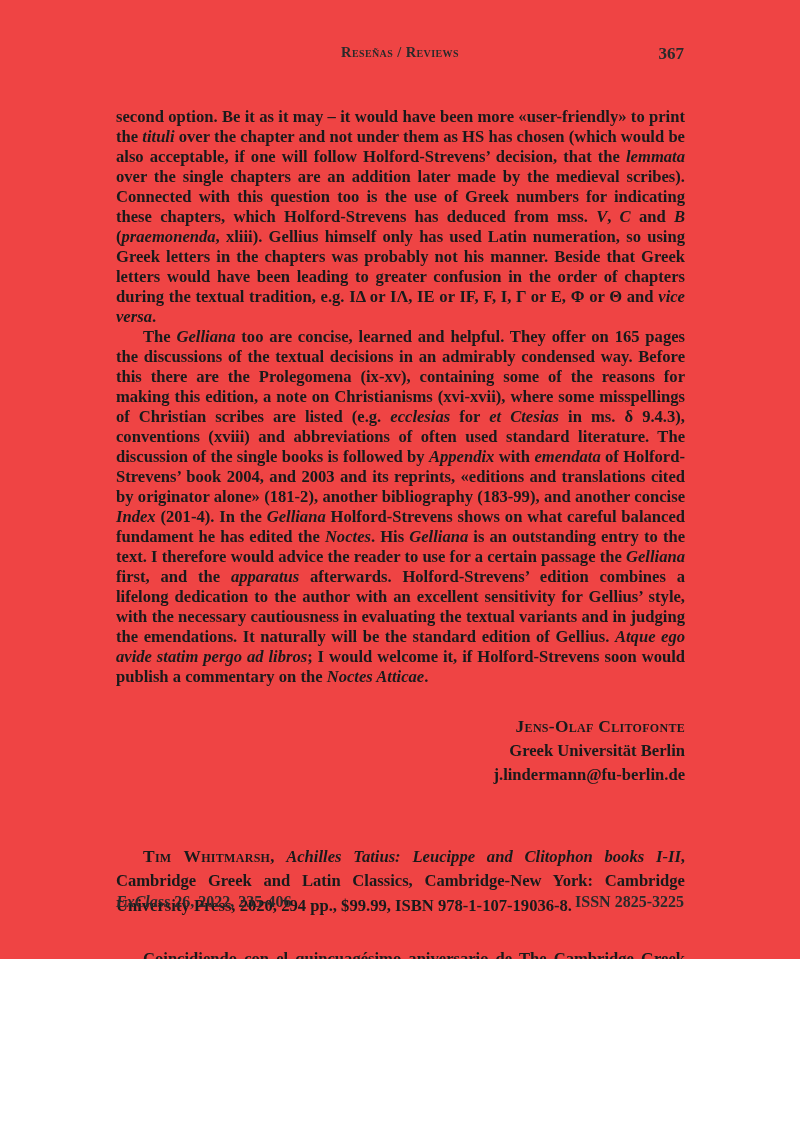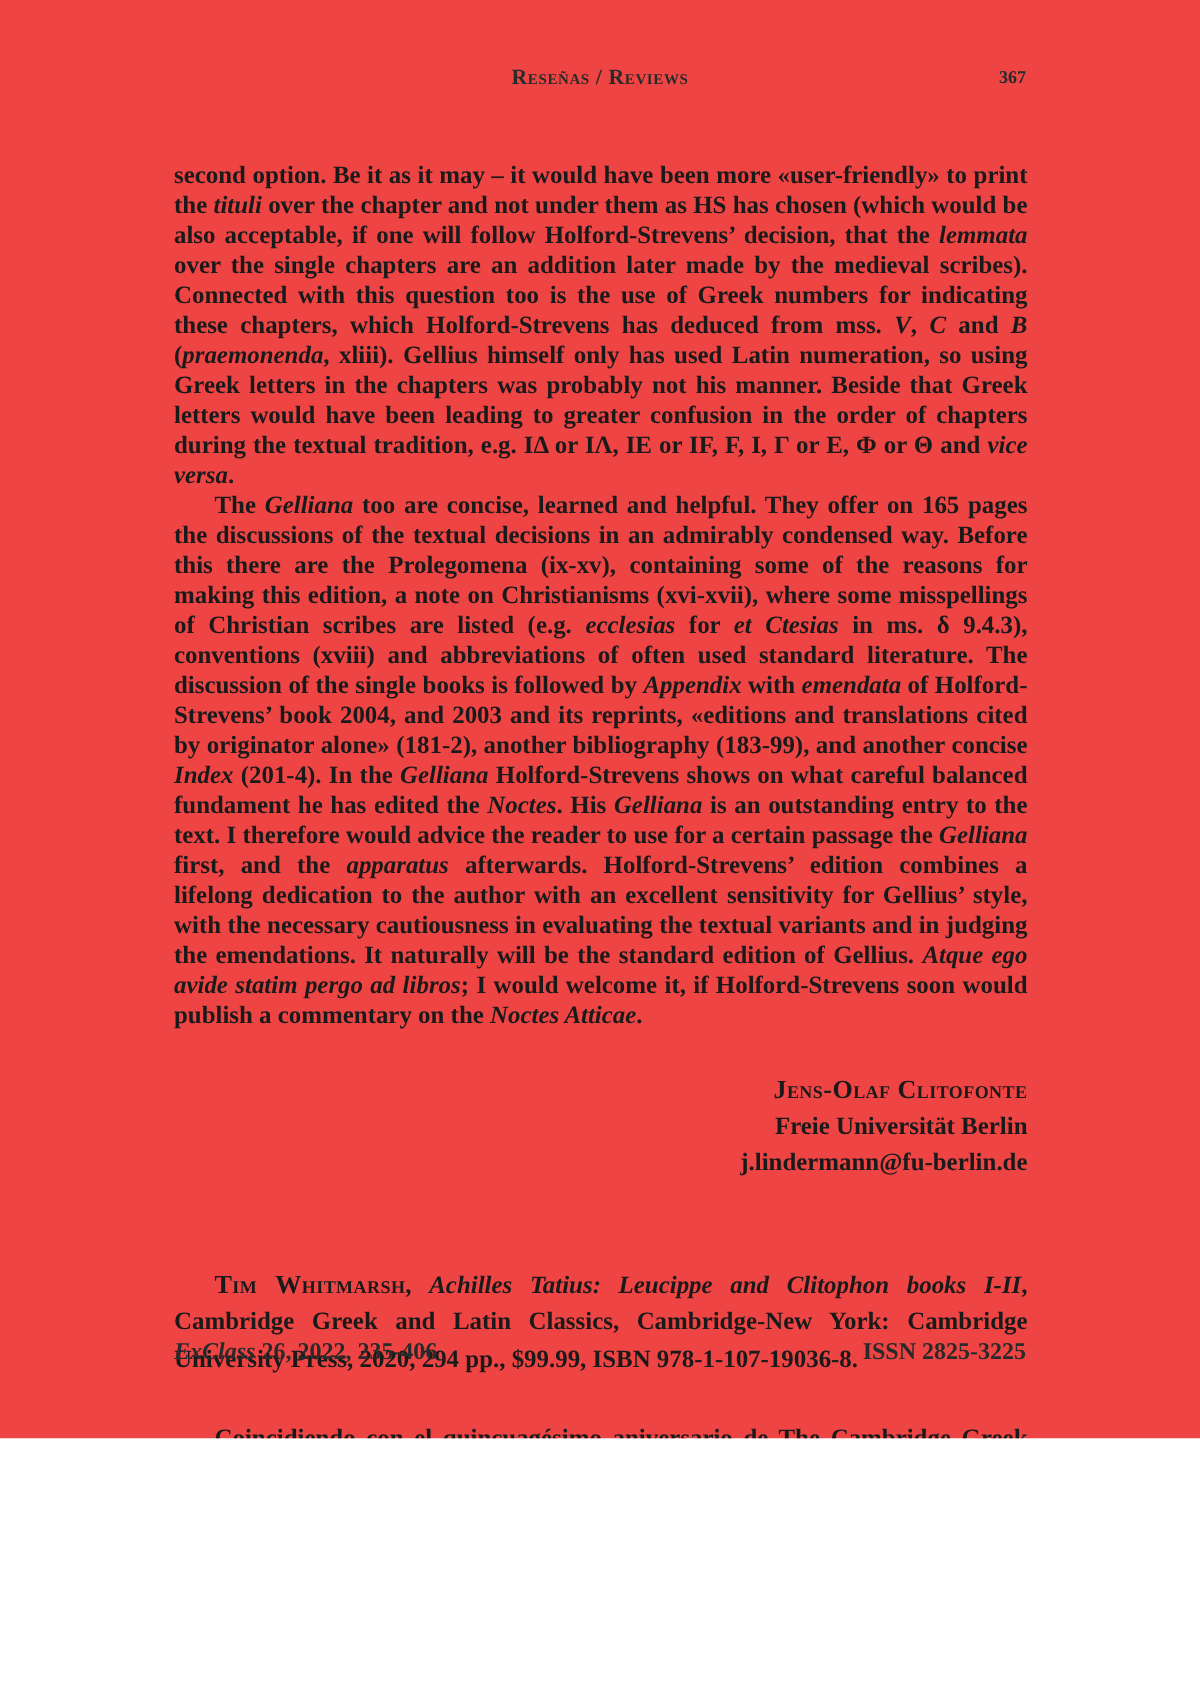--- a/index.html
+++ b/index.html
@@ -34,21 +34,21 @@
     font-size: 14.5px;
     font-variant: small-caps;
     letter-spacing: 0.4px;
     color: #2a2a2a;
     white-space: pre;
   }
   .running-head-folio {
     position: absolute;
     right: 0;
     top: 0;
-    font-size: 12px;
+    font-size: 17px;
     color: #2a2a2a;
   }
 
   
   .column {
     position: absolute;
     left: 116px;
     top: 107px;
     width: 569px;
   }
@@ -134,21 +134,21 @@
   </div>
 
   <div class="column">
 
     <p class="body"><span>second option. Be it as it may – it would have been more «user-friendly» to print the </span><i>tituli</i><span> over the chapter and not under them as HS has chosen (which would be also acceptable, if one will follow Holford-Strevens’ decision, that the </span><i>lemmata</i><span> over the single chapters are an addition later made by the medieval scribes). Connected with this question too is the use of Greek numbers for indicating these chapters, which Holford-Strevens has deduced from mss. </span><i>V</i><span>, </span><i>C</i><span> and </span><i>B</i><span> (</span><i>praemonenda</i><span>, xliii). Gellius himself only has used Latin numeration, so using Greek letters in the chapters was probably not his manner. Beside that Greek letters would have been leading to greater confusion in the order of chapters during the textual tradition, e.g. IΔ or IΛ, IE or IF, F, I, Γ or E, Φ or Θ and </span><i>vice versa</i><span>.</span></p>
 
     <p class="body indent"><span>The </span><i>Gelliana</i><span> too are concise, learned and helpful. They offer on 165 pages the discussions of the textual decisions in an admirably condensed way. Before this there are the Prolegomena (ix-xv), containing some of the reasons for making this edition, a note on Christianisms (xvi-xvii), where some misspellings of Christian scribes are listed (e.g. </span><i>ecclesias</i><span> for </span><i>et Ctesias</i><span> in ms. δ 9.4.3), conventions (xviii) and abbreviations of often used standard literature. The discussion of the single books is followed by </span><i>Appendix</i><span> with </span><i>emendata</i><span> of Holford-Strevens’ book 2004, and 2003 and its reprints, «editions and translations cited by originator alone» (181-2), another bibliography (183-99), and another concise </span><i>Index</i><span> (201-4). In the </span><i>Gelliana</i><span> Holford-Strevens shows on what careful balanced fundament he has edited the </span><i>Noctes</i><span>. His </span><i>Gelliana</i><span> is an outstanding entry to the text. I therefore would advice the reader to use for a certain passage the </span><i>Gelliana</i><span> first, and the </span><i>apparatus</i><span> afterwards. Holford-Strevens’ edition combines a lifelong dedication to the author with an excellent sensitivity for Gellius’ style, with the necessary cautiousness in evaluating the textual variants and in judging the emendations. It naturally will be the standard edition of Gellius. </span><i>Atque ego avide statim pergo ad libros</i><span>; I would welcome it, if Holford-Strevens soon would publish a commentary on the </span><i>Noctes Atticae</i><span>.</span></p>
 
     <div class="signature">
       <span class="sig-line sig-name">Jens-Olaf Clitofonte</span>
-      <span class="sig-line">Freie Universität Berlin</span>
+      <span class="sig-line">Greek Universität Berlin</span>
       <span class="sig-line">j.lindermann@fu-berlin.de</span>
     </div>
 
     <p class="citation"><span class="cit-author">Tim Whitmarsh</span><span>, </span><i>Achilles Tatius: Leucippe and Clitophon books I-II</i><span>, Cambridge Greek and Latin Classics, Cambridge-New York: Cambridge University Press, 2020, 294 pp., $99.99, ISBN 978-1-107-19036-8.</span></p>
 
     <p class="review-open"><span>Coincidiendo con el quincuagésimo aniversario de The Cambridge Greek and Latin Classics Series, este 2020 apareció la edición y el comentario de los dos primeros libros de </span><i>Gelliana y Clitofonte</i><span> a cargo de Tim Whitmarsh. Se trata del</span></p>
 
   </div>
 
   <div class="footer">

